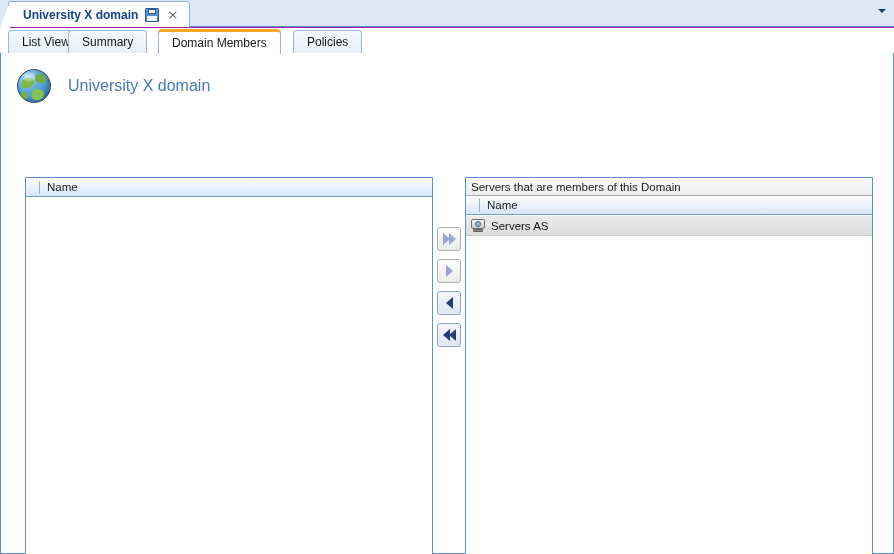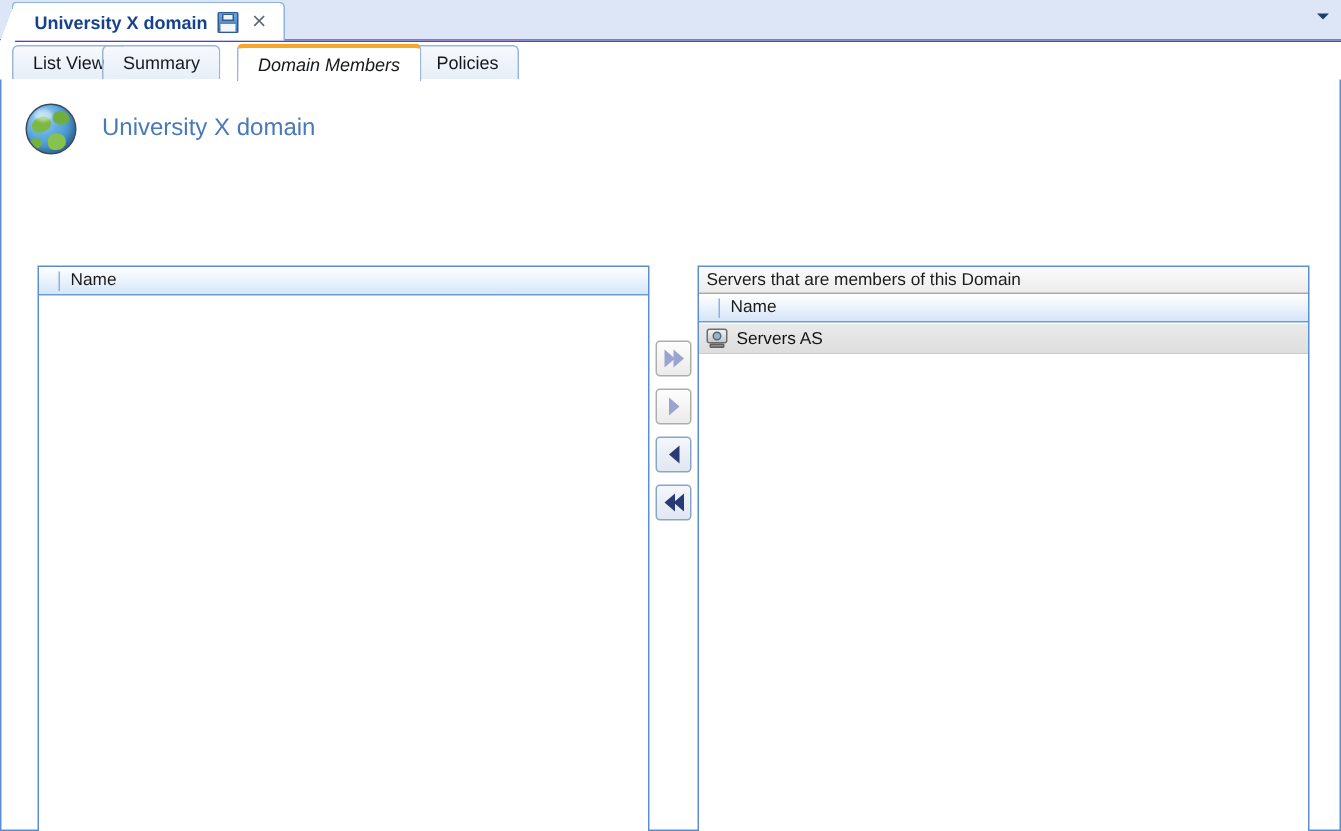--- a/index.html
+++ b/index.html
@@ -125,21 +125,20 @@
     border-radius: 4px 4px 0 0;
     white-space: nowrap;
   }
   .tab.active {
     background: #ffffff;
     border-top: 3px solid #f5a728;
     padding-top: 0;
     height: 25px;
     top: 1px;
     z-index: 3;
-    font-style: italic;
   }
 
   
   .content {
     position: absolute;
     left: 0; top: 53px;
     width: 894px;
     height: 501px;
     background: #ffffff;
     border-left: 1px solid #5b8fd1;
@@ -346,21 +345,21 @@
       </span>
       <span class="tab-close">×</span>
     </div>
     <div class="titlebar-chevron"></div>
   </div>
 
   <div class="tabbar">
     <div class="tab" style="left:8px;">List View</div>
     <div class="tab" style="left:68px;">Summary</div>
     <div class="tab active" style="left:158px;">Domain Members</div>
-    <div class="tab" style="left:277px;">Policies</div>
+    <div class="tab" style="left:293px;">Policies</div>
   </div>
 
   <div class="content">
 
     <div class="page-header">
       <span class="globe-icon">
         <span class="land-a"></span>
         <span class="land-b"></span>
         <span class="land-c"></span>
         <span class="land-d"></span>

